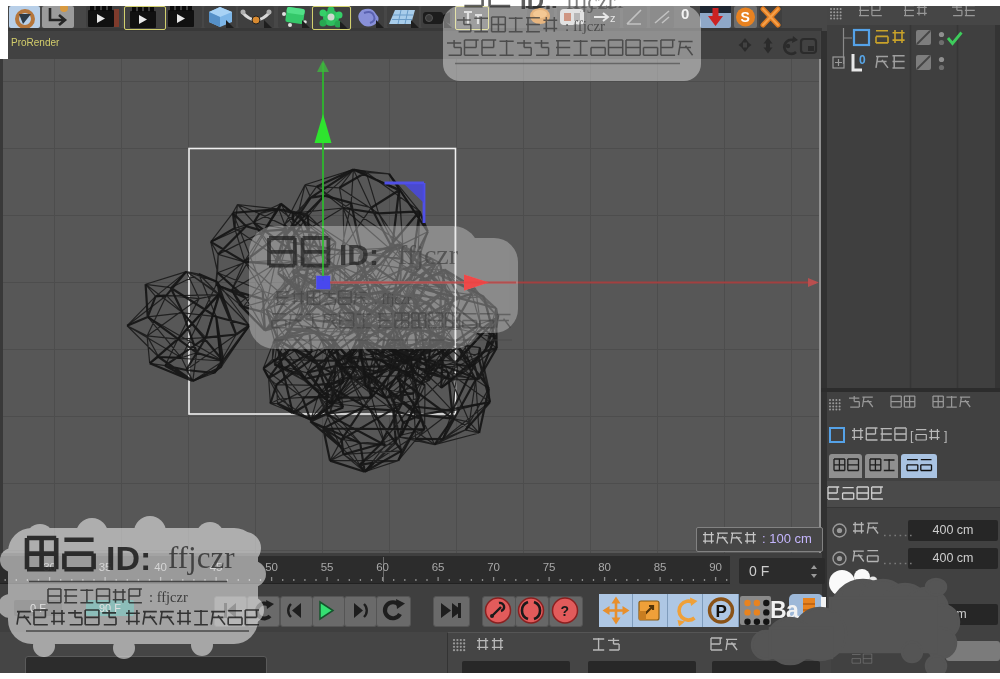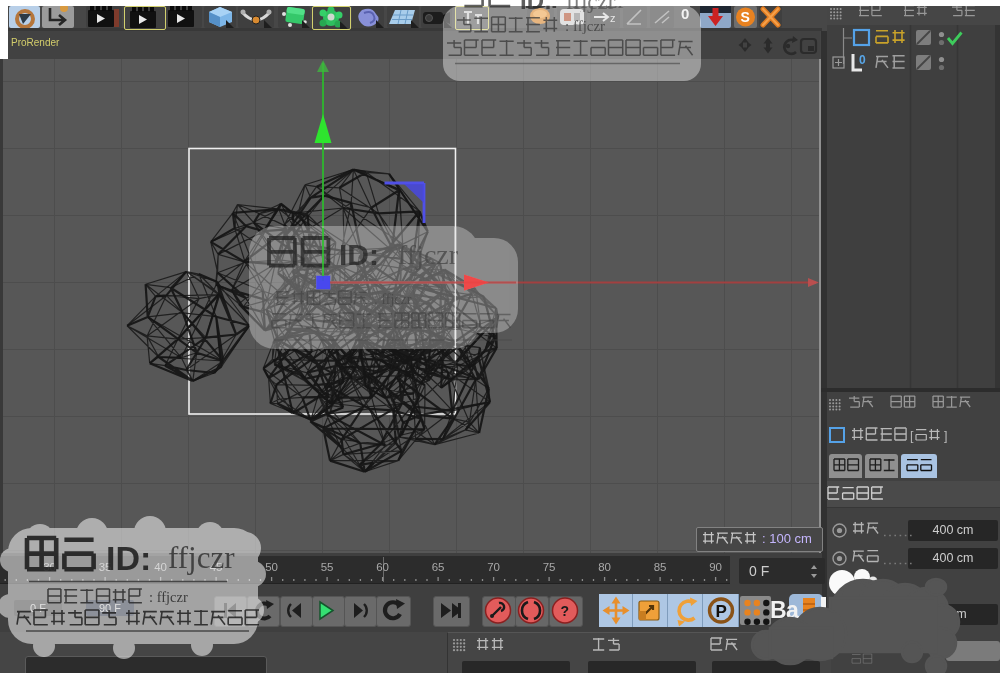--- a/index.html
+++ b/index.html
@@ -333,21 +333,21 @@
       <text x="660.1" y="571" font-size="11.5" fill="#a8a8a8" text-anchor="middle" font-family="Liberation Sans">85</text>
       <text x="715.6" y="571" font-size="11.5" fill="#a8a8a8" text-anchor="middle" font-family="Liberation Sans">90</text>
       <path d="M5.2 579 V581 M16.3 579 V581 M27.4 579 V581 M38.5 579 V581 M49.6 577 V581 M60.7 579 V581 M71.8 579 V581 M82.9 579 V581 M94.0 579 V581 M105.1 577 V581 M116.2 579 V581 M127.3 579 V581 M138.4 579 V581 M149.5 579 V581 M160.6 577 V581 M171.7 579 V581 M182.8 579 V581 M193.9 579 V581 M205.0 579 V581 M216.1 577 V581 M227.2 579 V581 M238.3 579 V581 M249.4 579 V581 M260.5 579 V581 M271.6 577 V581 M282.7 579 V581 M293.8 579 V581 M304.9 579 V581 M316.0 579 V581 M327.1 577 V581 M338.2 579 V581 M349.3 579 V581 M360.4 579 V581 M371.5 579 V581 M382.6 577 V581 M393.7 579 V581 M404.8 579 V581 M415.9 579 V581 M427.0 579 V581 M438.1 577 V581 M449.2 579 V581 M460.3 579 V581 M471.4 579 V581 M482.5 579 V581 M493.6 577 V581 M504.7 579 V581 M515.8 579 V581 M526.9 579 V581 M538.0 579 V581 M549.1 577 V581 M560.2 579 V581 M571.3 579 V581 M582.4 579 V581 M593.5 579 V581 M604.6 577 V581 M615.7 579 V581 M626.8 579 V581 M637.9 579 V581 M649.0 579 V581 M660.1 577 V581 M671.2 579 V581 M682.3 579 V581 M693.4 579 V581 M704.5 579 V581 M715.6 577 V581 M726.7 579 V581" stroke="#8a8a8a" stroke-width="1.3"></path>
       <path d="M383.5 557 V582" stroke="#a0a0a0" stroke-width="1" opacity="0.55"></path>
     </svg>
 <div class="fld" style="left:739px;top:558px;width:86px;height:26px;background:#2b2b2b;font-size:14px;line-height:26px;"><span style="margin-left:10px">0 F</span></div>
 <svg class="abs" style="left:0;top:0" width="1000" height="679">
       <path d="M811 569 l3 -4 l3 4 Z M811 574 l3 4 l3 -4 Z" fill="#9a9a9a"></path>
     </svg>
 <div class="abs" style="left:14px;top:600px;width:48px;height:16px;background:#2b2b2b;border-radius:2px;color:#c0c0c0;font-size:11px;line-height:16px;text-align:center;">0 F</div>
-<div class="abs" style="left:86px;top:600px;width:48px;height:16px;background:#0f172a;border-radius:2px;color:#c0c0c0;font-size:11px;line-height:16px;text-align:center;">90 F</div>
+<div class="abs" style="left:86px;top:600px;width:48px;height:16px;background:#0f766e;border-radius:2px;color:#c0c0c0;font-size:11px;line-height:16px;text-align:center;">90 F</div>
 <div class="abs" style="left:214px;top:596px;width:31px;height:29px;background:#6a6a6a;border-radius:3px;border:1px solid #555"></div>
 <div class="abs" style="left:247px;top:596px;width:31px;height:29px;background:#6a6a6a;border-radius:3px;border:1px solid #555"></div>
 <div class="abs" style="left:280px;top:596px;width:31px;height:29px;background:#6a6a6a;border-radius:3px;border:1px solid #555"></div>
 <div class="abs" style="left:312px;top:596px;width:31px;height:29px;background:#6a6a6a;border-radius:3px;border:1px solid #555"></div>
 <div class="abs" style="left:344px;top:596px;width:31px;height:29px;background:#6a6a6a;border-radius:3px;border:1px solid #555"></div>
 <div class="abs" style="left:376px;top:596px;width:33px;height:29px;background:#6a6a6a;border-radius:3px;border:1px solid #555"></div>
 <div class="abs" style="left:433px;top:596px;width:35px;height:29px;background:#6a6a6a;border-radius:3px;border:1px solid #555"></div>
 <div class="abs" style="left:482px;top:596px;width:32px;height:29px;background:#676767;border-radius:3px;border:1px solid #555"></div>
 <div class="abs" style="left:515px;top:596px;width:32px;height:29px;background:#676767;border-radius:3px;border:1px solid #555"></div>
 <div class="abs" style="left:549px;top:596px;width:32px;height:29px;background:#676767;border-radius:3px;border:1px solid #555"></div>

